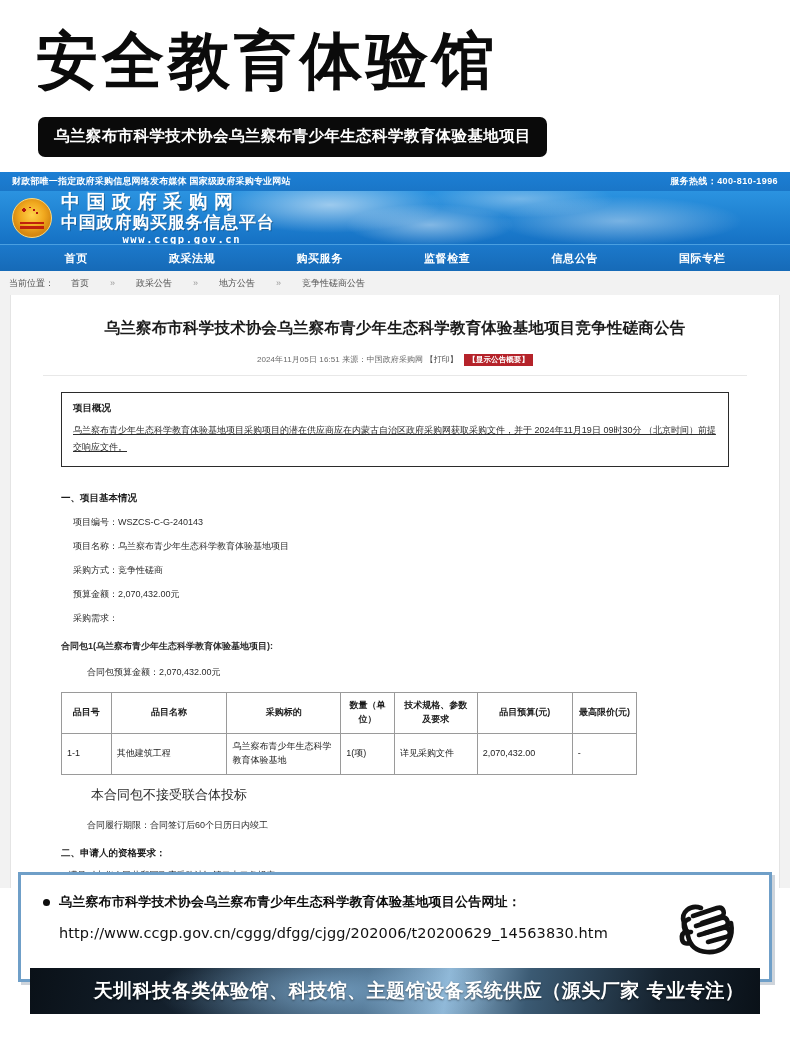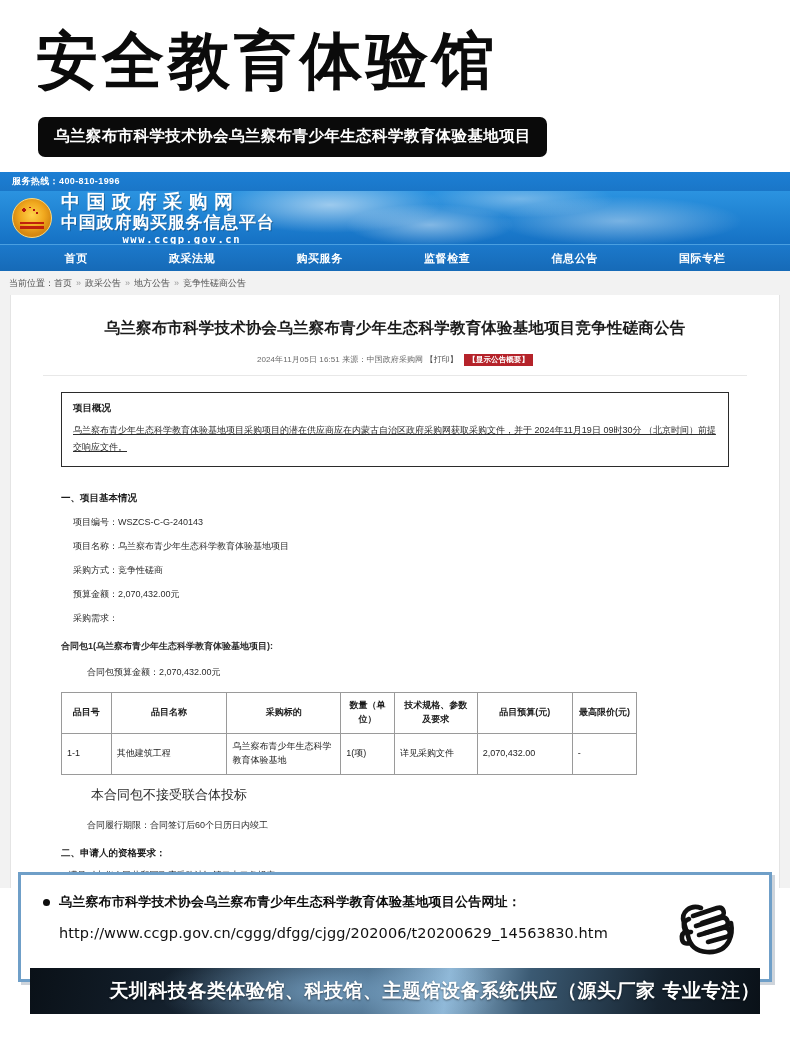--- a/index.html
+++ b/index.html
@@ -138,21 +138,21 @@
   .navbar .nav-item {
     color: #ffffff; font-size: 11px; font-weight: 700;
     letter-spacing: .6px; cursor: pointer; white-space: nowrap;
   }
 
   .crumb-strip {
     background: #f2f2f2;
     height: 24px;
     display: flex; align-items: center;
     padding-left: 9px;
-    font-size: 9px; color: #555;
+    font-size: 9px; color: #555; gap: 17px;
   }
   .crumb-strip .sep { margin: 0 4px; color: #999; }
   .crumb-strip a { color: #555; text-decoration: none; }
 
   
   .article {
     background: #ffffff;
     margin: 0 10px;
     border-left: 1px solid #e4e4e4;
     border-right: 1px solid #e4e4e4;
@@ -287,21 +287,21 @@
   .hand-icon { flex: 0 0 86px; margin-top: -4px; }
 
   
   .foot-banner {
     position: absolute;
     left: 30px; top: 968px;
     width: 730px; height: 46px;
     background:
       radial-gradient(ellipse 240px 70px at 300px 50%, rgba(150,200,240,.60), rgba(150,200,240,0) 72%),
       linear-gradient(100deg, #0a1118 0%, #15222f 22%, #37556e 46%, #8fb6d4 57%, #3b5a73 68%, #16232f 86%, #0a1118 100%);
-    display: flex; align-items: center; justify-content: flex-end; padding-left: 48px;
+    display: flex; align-items: center; justify-content: center; padding-left: 48px;
   }
   .foot-banner .txt {
     color: #ffffff; font-size: 19px; font-weight: 700; letter-spacing: .5px;
     text-shadow: 0 1px 2px rgba(0,0,0,.5);
     white-space: nowrap;
     font-family: "DejaVu Sans","Liberation Sans",sans-serif;
   }
 </style>
 </head>
 <body>
@@ -309,20 +309,21 @@
 <div class="hero">
   <h1 class="hero-title">安全教育体验馆</h1>
   <div class="hero-sub-wrap">
     <span class="hero-sub">乌兰察布市科学技术协会乌兰察布青少年生态科学教育体验基地项目</span>
   </div>
 </div>
 
 <div class="shot">
 
   <div class="topbar">
+    <span>财政部唯一指定政府采购信息网络发布媒体 国家级政府采购专业网站</span>
     <span class="hotline">服务热线：400-810-1996</span>
   </div>
 
   <div class="banner">
     <div class="banner-inner">
       <div class="emblem"></div>
       <div class="logo-text">
         <div class="logo-l1">中国政府采购网</div>
         <div class="logo-l2">中国政府购买服务信息平台</div>
         <div class="logo-l3">www.ccgp.gov.cn</div>

